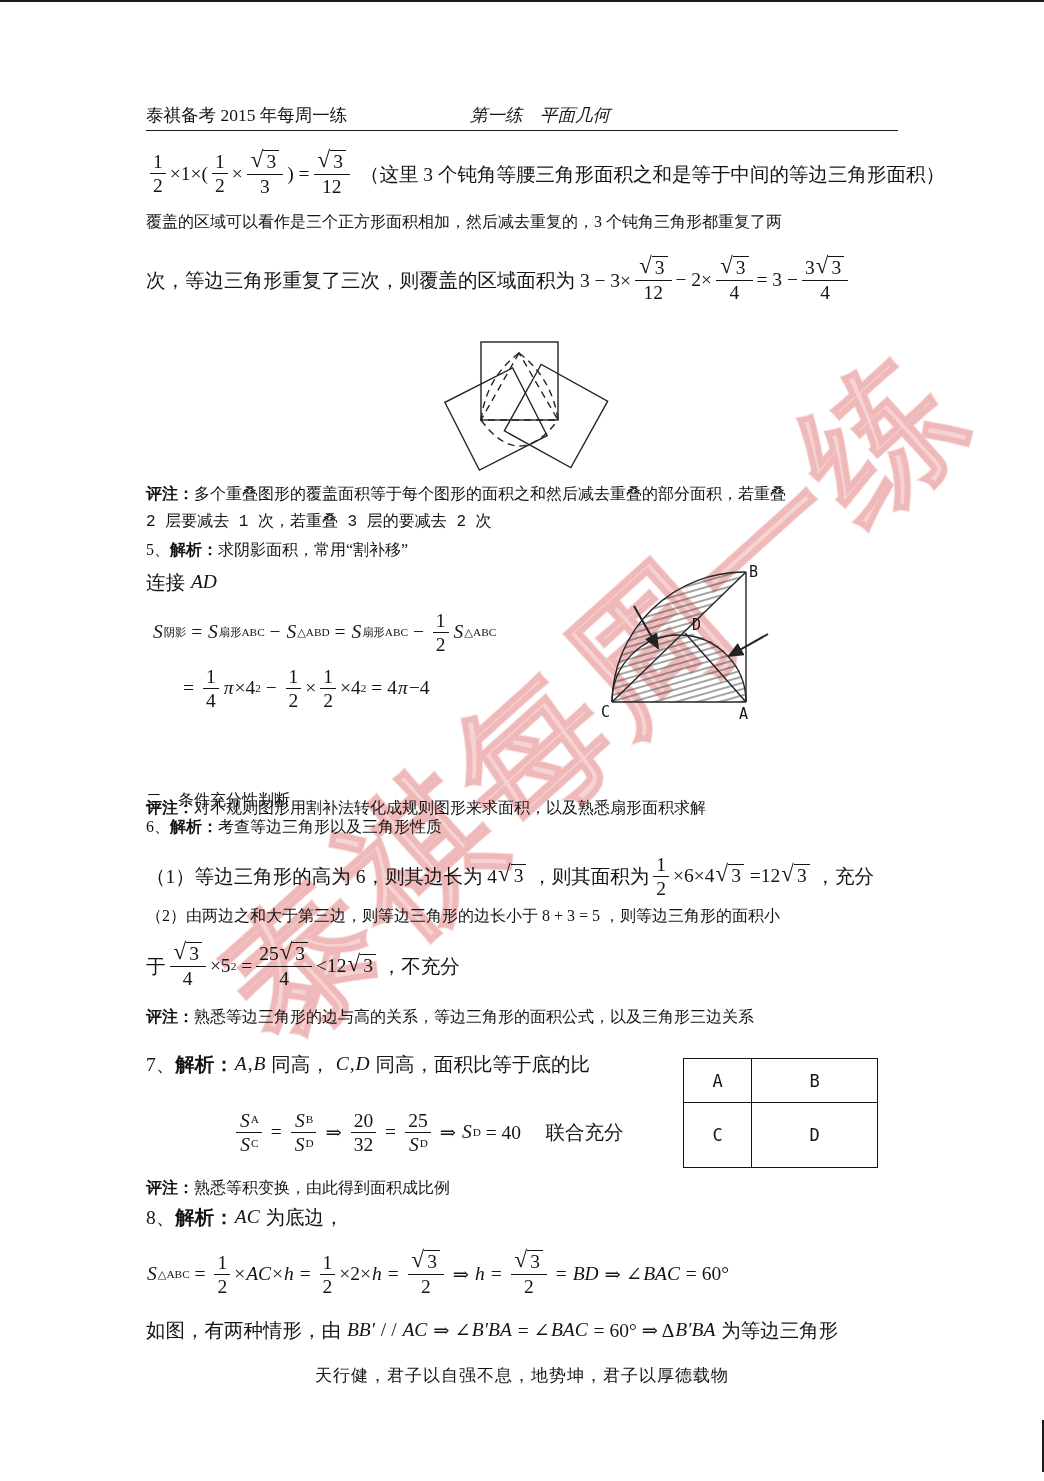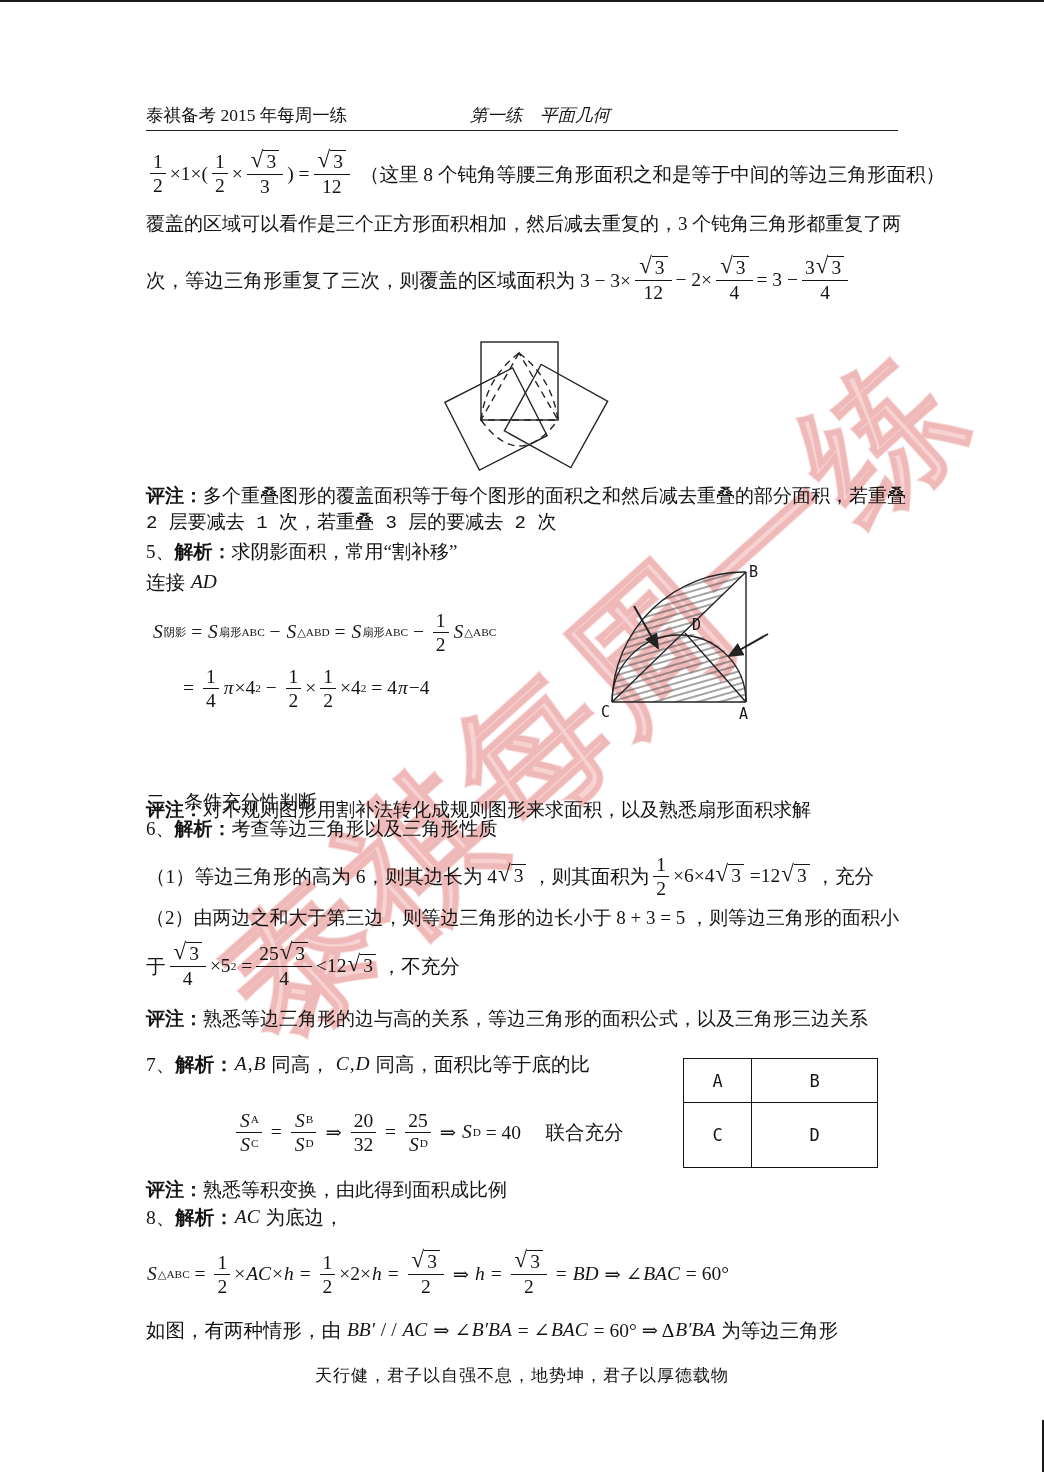--- a/index.html
+++ b/index.html
@@ -2,21 +2,21 @@
 <html><head>
 <meta charset="utf-8">
 <style>
   html,body{margin:0;padding:0;}
   body{
     width:1044px;height:1481px;position:relative;overflow:hidden;
     background:#ffffff;color:#141414;
     font-family:"Liberation Serif","DejaVu Serif",serif;
   }
   .abs{position:absolute;z-index:2;}
-  .tline{font-size:19px;white-space:nowrap;line-height:1.25;}
+  .tline{font-size:16px;white-space:nowrap;line-height:1.25;}
   .hline{font-size:17.5px;white-space:nowrap;}
   .frow{display:flex;align-items:center;font-size:19.5px;white-space:pre;}
   [data-formula]{display:inline-flex;align-items:center;white-space:pre;}
   b.lbl{font-weight:bold;}
   .ft{white-space:pre;}
   .fi{font-style:italic;font-family:Liberation Serif, serif;padding:0 1px;}
   sub{font-size:0.58em;vertical-align:-0.5em;}
   sup{font-size:0.58em;vertical-align:0.55em;}
   .ffrac{display:inline-flex;flex-direction:column;align-items:center;margin:0 4px;line-height:1.18;}
   .ffn,.ffd{display:inline-flex;align-items:center;justify-content:center;padding:0 3px;}
@@ -55,21 +55,21 @@
 <div class="abs edge" style="right:0;top:1420px;width:2px;height:52px;"></div>
 
 <div class="watermark">泰祺每周一练</div>
 
 <div class="abs hline" style="left:146px;top:103px;">泰祺备考 2015 年每周一练</div>
 <div class="abs hline" style="left:470px;top:103px;font-style:italic;">第一练　平面几何</div>
 <div class="abs rule" style="left:146px;top:130px;width:752px;"></div>
 
 <div class="abs frow" style="left:146px;top:138px;height:72px;">
   <span data-formula="body.f1"><span class="ffrac"><span class="ffn"><span class="ft">1</span></span><span class="ffd"><span class="ft">2</span></span></span><span class="ft">×1×(</span><span class="ffrac"><span class="ffn"><span class="ft">1</span></span><span class="ffd"><span class="ft">2</span></span></span><span class="ft">×</span><span class="ffrac"><span class="ffn"><span class="fsqrt"><span class="frad">√</span><span class="frbar">3</span></span></span><span class="ffd"><span class="ft">3</span></span></span><span class="ft">) =</span><span class="ffrac"><span class="ffn"><span class="fsqrt"><span class="frad">√</span><span class="frbar">3</span></span></span><span class="ffd"><span class="ft">12</span></span></span></span>
-  <span class="ft" style="padding-left:6px;">（这里 8 个钝角等腰三角形面积之和是等于中间的等边三角形面积）</span>
+  <span class="ft" style="padding-left:6px;">（这里 3 个钝角等腰三角形面积之和是等于中间的等边三角形面积）</span>
 </div>
 
 <div class="abs tline" style="left:146px;top:212px;">覆盖的区域可以看作是三个正方形面积相加，然后减去重复的，3 个钝角三角形都重复了两</div>
 <div class="abs frow" data-formula="body.p1_line2" style="left:146px;top:244px;height:72px;"><span class="ft">次，等边三角形重复了三次，则覆盖的区域面积为 3 − 3×</span><span class="ffrac"><span class="ffn"><span class="fsqrt"><span class="frad">√</span><span class="frbar">3</span></span></span><span class="ffd"><span class="ft">12</span></span></span><span class="ft">− 2×</span><span class="ffrac"><span class="ffn"><span class="fsqrt"><span class="frad">√</span><span class="frbar">3</span></span></span><span class="ffd"><span class="ft">4</span></span></span><span class="ft">= 3 −</span><span class="ffrac"><span class="ffn"><span class="ft">3</span><span class="fsqrt"><span class="frad">√</span><span class="frbar">3</span></span></span><span class="ffd"><span class="ft">4</span></span></span></div>
 
 <svg class="abs" style="left:420px;top:322px;" width="260" height="152" viewBox="420 322 260 152">
   <g fill="none" stroke="#232323" stroke-width="1.4">
     <g transform="translate(496,419) rotate(-27)">
         <rect x="-38" y="-38" width="76" height="76"></rect>
       </g>

